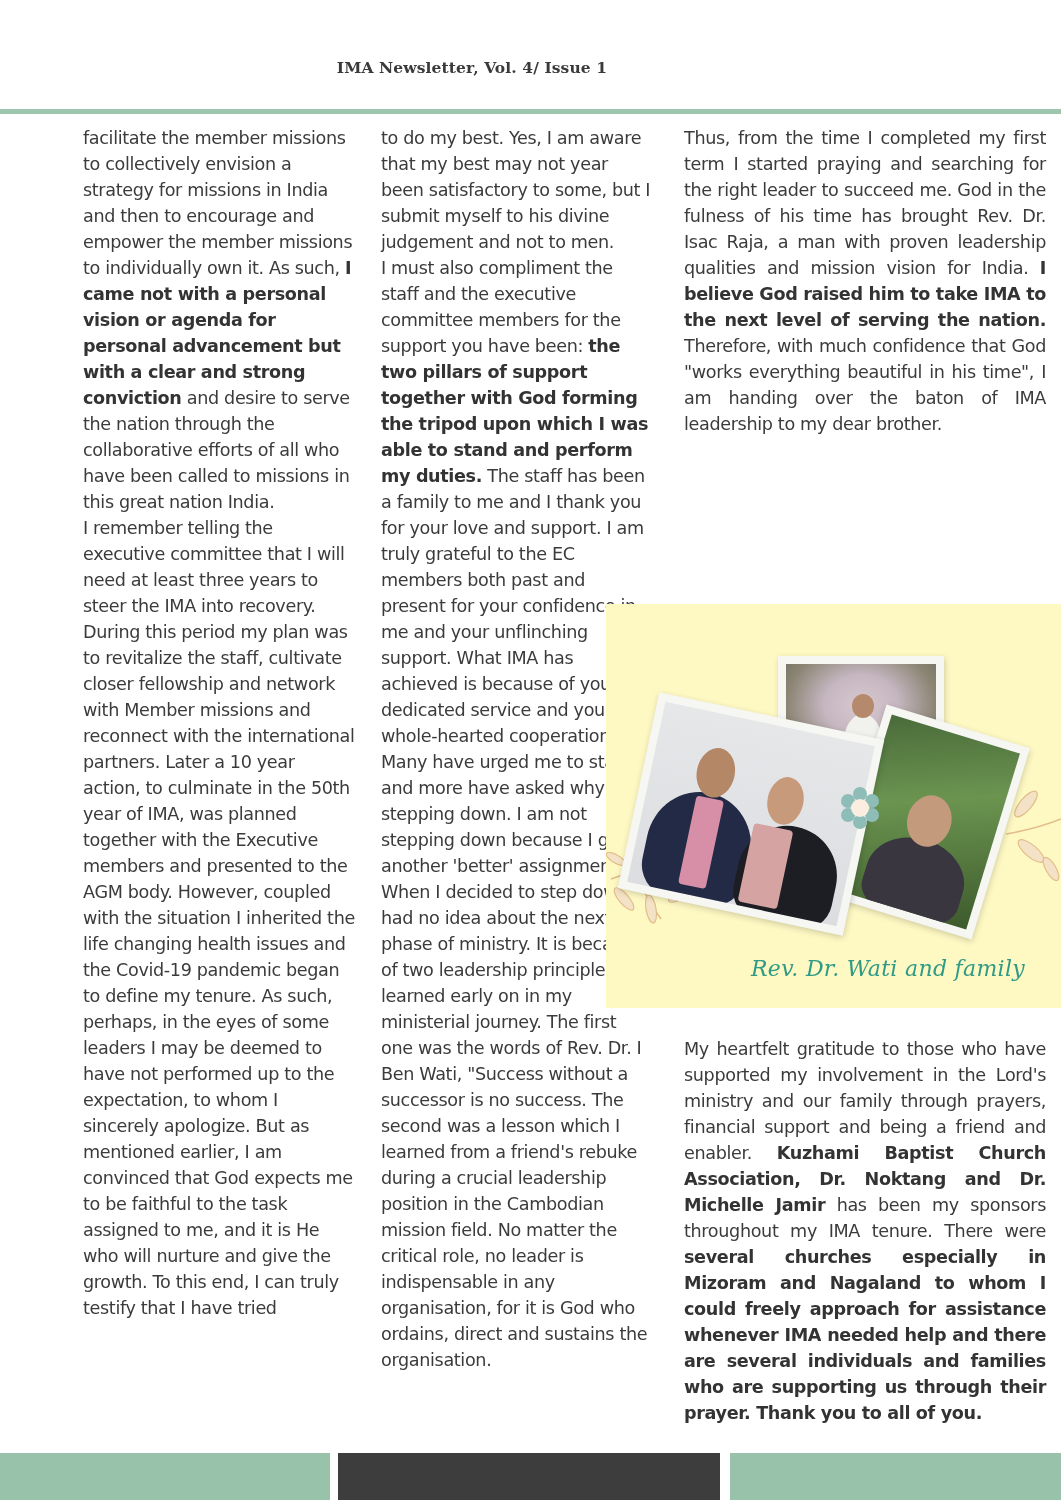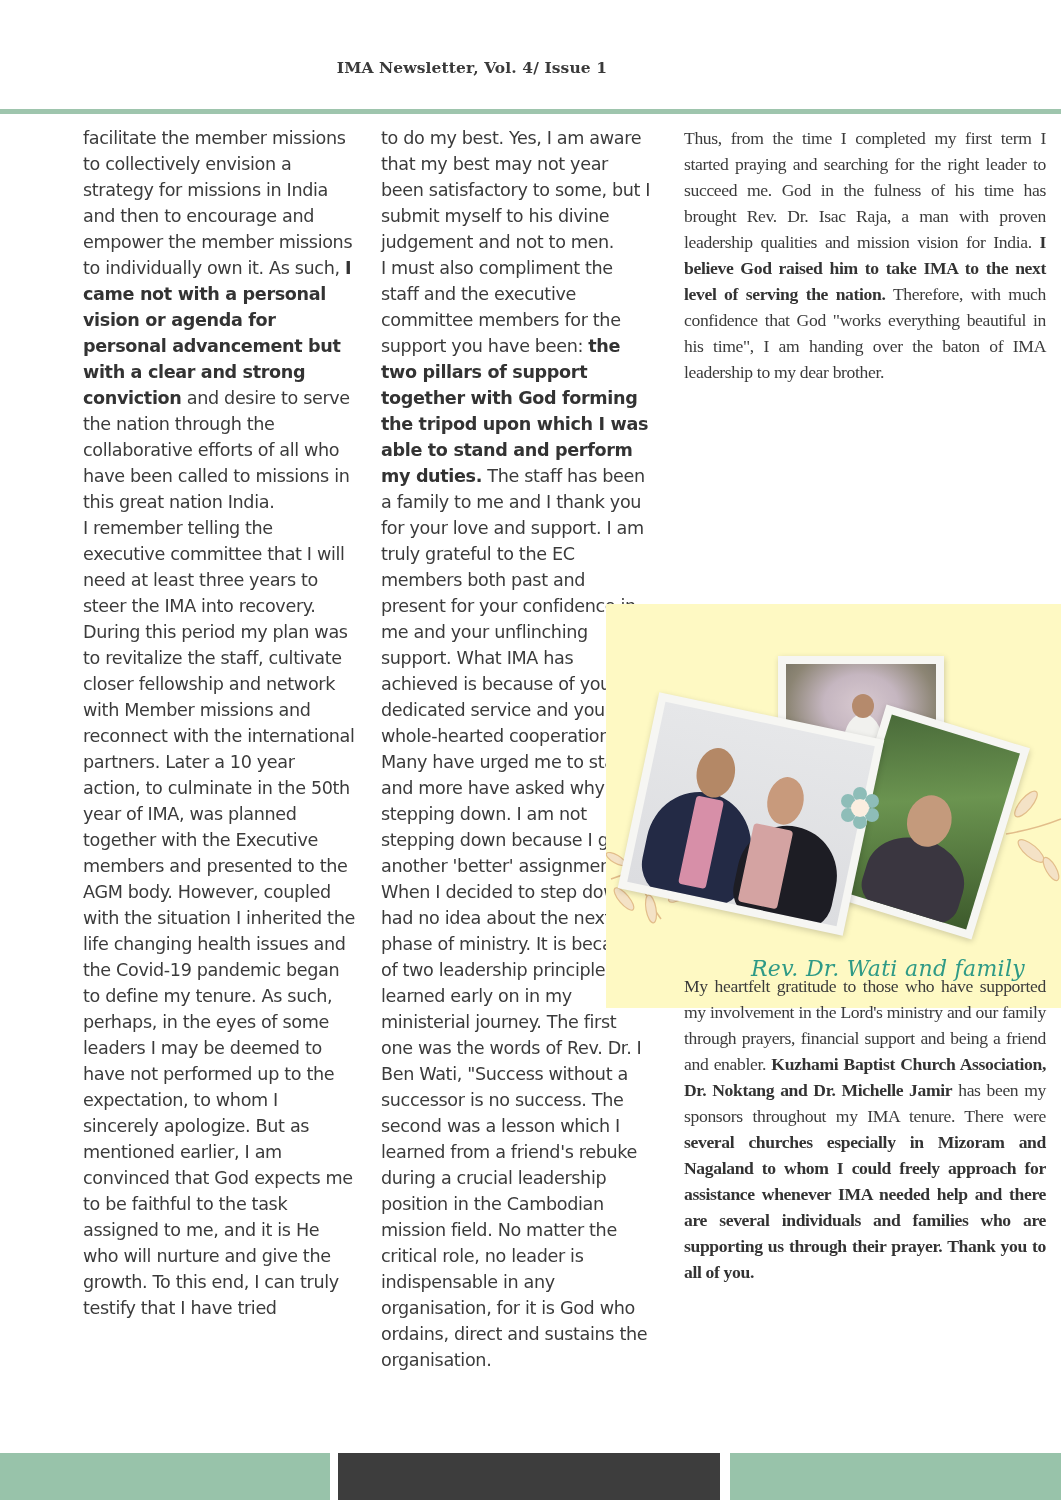--- a/index.html
+++ b/index.html
@@ -17,22 +17,22 @@
   }
   .col {
     position: absolute; top: 125px; font-size: 17.6px; line-height: 26px; color: #3b3b3b;
     letter-spacing: -0.35px;
     margin-left: 32px;
   }
   .col p { margin: 0; }
   .col b { font-weight: bold; color: #333; }
   .col1 { left: 51px; width: 272px; }
   .col2 { left: 349px; width: 272px; }
-  .col3 { left: 652px; width: 362px; text-align: justify; font-family: Liberation Serif, serif; }
-  .col3-bottom { top: 973px; }
+  .col3 { left: 652px; width: 362px; text-align: justify; }
+  .col3-bottom { top: 1036px; }
   .photo-panel {
     position: absolute; left: 606px; top: 604px; width: 455px; height: 404px; background: #fef9c3;
     overflow: hidden;
     text-decoration: underline;
   }
   .photo {
     position: absolute; background: #f6f6f3; box-shadow: 1px 2px 6px rgba(0,0,0,0.18);
   }
   .photo .inner { position: absolute; left: 8px; top: 8px; right: 8px; bottom: 8px; overflow: hidden; }
   .photo-son1 { left: 172px; top: 52px; width: 166px; height: 118px; }

